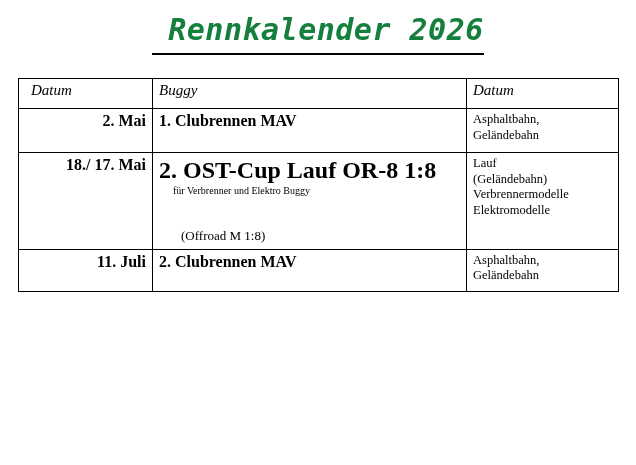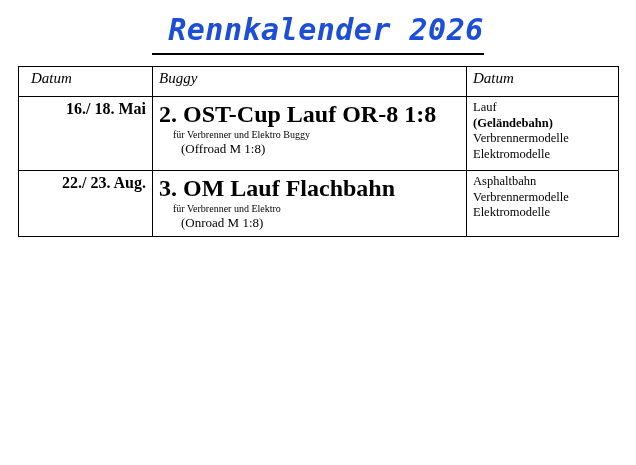--- a/index.html
+++ b/index.html
@@ -18,40 +18,40 @@
     width: 636px;
     height: 465px;
     box-sizing: border-box;
   }
   .title {
     text-align: center;
     font-family: "DejaVu Sans Mono", monospace;
     font-weight: bold;
     font-style: italic;
     font-size: 30px;
-    color: #1d4ed8;
+    color: #15803d;
     letter-spacing: 0.5px;
     margin: 8px 0 0 16px;
     padding: 0 0 4px 0;
     display: block;
   }
   .title-wrap {
     text-align: center;
     padding-top: 4px;
   }
   .title-underline {
     display: inline-block;
     border-bottom: 2px solid #000000;
     padding-bottom: 2px;
   }
   table.cal {
     border-collapse: collapse;
     position: absolute;
     left: 18px;
-    top: 66px;
+    top: 78px;
     width: 600px;
     table-layout: fixed;
   }
   table.cal td, table.cal th {
     border: 1px solid #000000;
     vertical-align: top;
     padding: 3px 6px 4px 6px;
   }
   col.c-datum { width: 134px; }
   col.c-lauf  { width: 314px; }
@@ -93,29 +93,30 @@
     display: block;
     line-height: 1.25;
     padding-left: 14px;
   }
   td.lauf .sub2 {
     font-size: 13px;
     font-weight: normal;
     display: block;
     line-height: 1.25;
     padding-left: 22px;
+    margin-top: 31px;
   }
   td.klasse {
     font-size: 12.5px;
     line-height: 1.25;
     vertical-align: top;
     padding-top: 4px;
   }
   td.klasse .line { display: block; }
-  td.klasse .line.bold { font-weight: bold; }
+  td.klasse .line.bold { font-weight: normal; }
   .r1 td { height: 36px; }
   .r2 td { height: 66px; }
   .r3 td { height: 34px; }
   .r4 td { height: 32px; }
   .r5 td { height: 58px; }
   .r6 td { height: 34px; }
 </style>
 </head>
 <body>
 
@@ -135,49 +136,56 @@
     </colgroup>
     <thead>
       <tr>
         <th class="h-datum">Datum</th>
         <th>Buggy</th>
         <th>Datum</th>
       </tr>
     </thead>
     <tbody>
 
+      <tr class="r1">
+        <td class="datum">2. Mai</td>
+        <td class="lauf">
+          <span>1. Clubrennen MAV</span>
+        </td>
+        <td class="klasse">
+          <span class="line">Asphaltbahn,</span>
+          <span class="line">Geländebahn</span>
+        </td>
+      </tr>
 
       <tr class="r2">
-        <td class="datum">16./ 18. Mai</td>
+        <td class="datum">18./ 17. Mai</td>
         <td class="lauf">
           <span class="big">2. OST-Cup Lauf OR-8 1:8</span>
           <span class="sub">für Verbrenner und Elektro Buggy</span>
           <span class="sub2">(Offroad M 1:8)</span>
         </td>
         <td class="klasse">
           <span class="line">Lauf</span>
           <span class="line bold">(Geländebahn)</span>
           <span class="line">Verbrennermodelle</span>
           <span class="line">Elektromodelle</span>
         </td>
       </tr>
 
+      <tr class="r3">
+        <td class="datum">11. Juli</td>
+        <td class="lauf">
+          <span>2. Clubrennen MAV</span>
+        </td>
+        <td class="klasse">
+          <span class="line">Asphaltbahn,</span>
+          <span class="line">Geländebahn</span>
+        </td>
+      </tr>
 
 
-      <tr class="r5">
-        <td class="datum">22./ 23. Aug.</td>
-        <td class="lauf">
-          <span class="big">3. OM Lauf Flachbahn</span>
-          <span class="sub">für Verbrenner und Elektro</span>
-          <span class="sub2">(Onroad M 1:8)</span>
-        </td>
-        <td class="klasse">
-          <span class="line">Asphaltbahn</span>
-          <span class="line">Verbrennermodelle</span>
-          <span class="line">Elektromodelle</span>
-        </td>
-      </tr>
 
 
     </tbody>
   </table>
 
 </div>
 
 </body></html>

